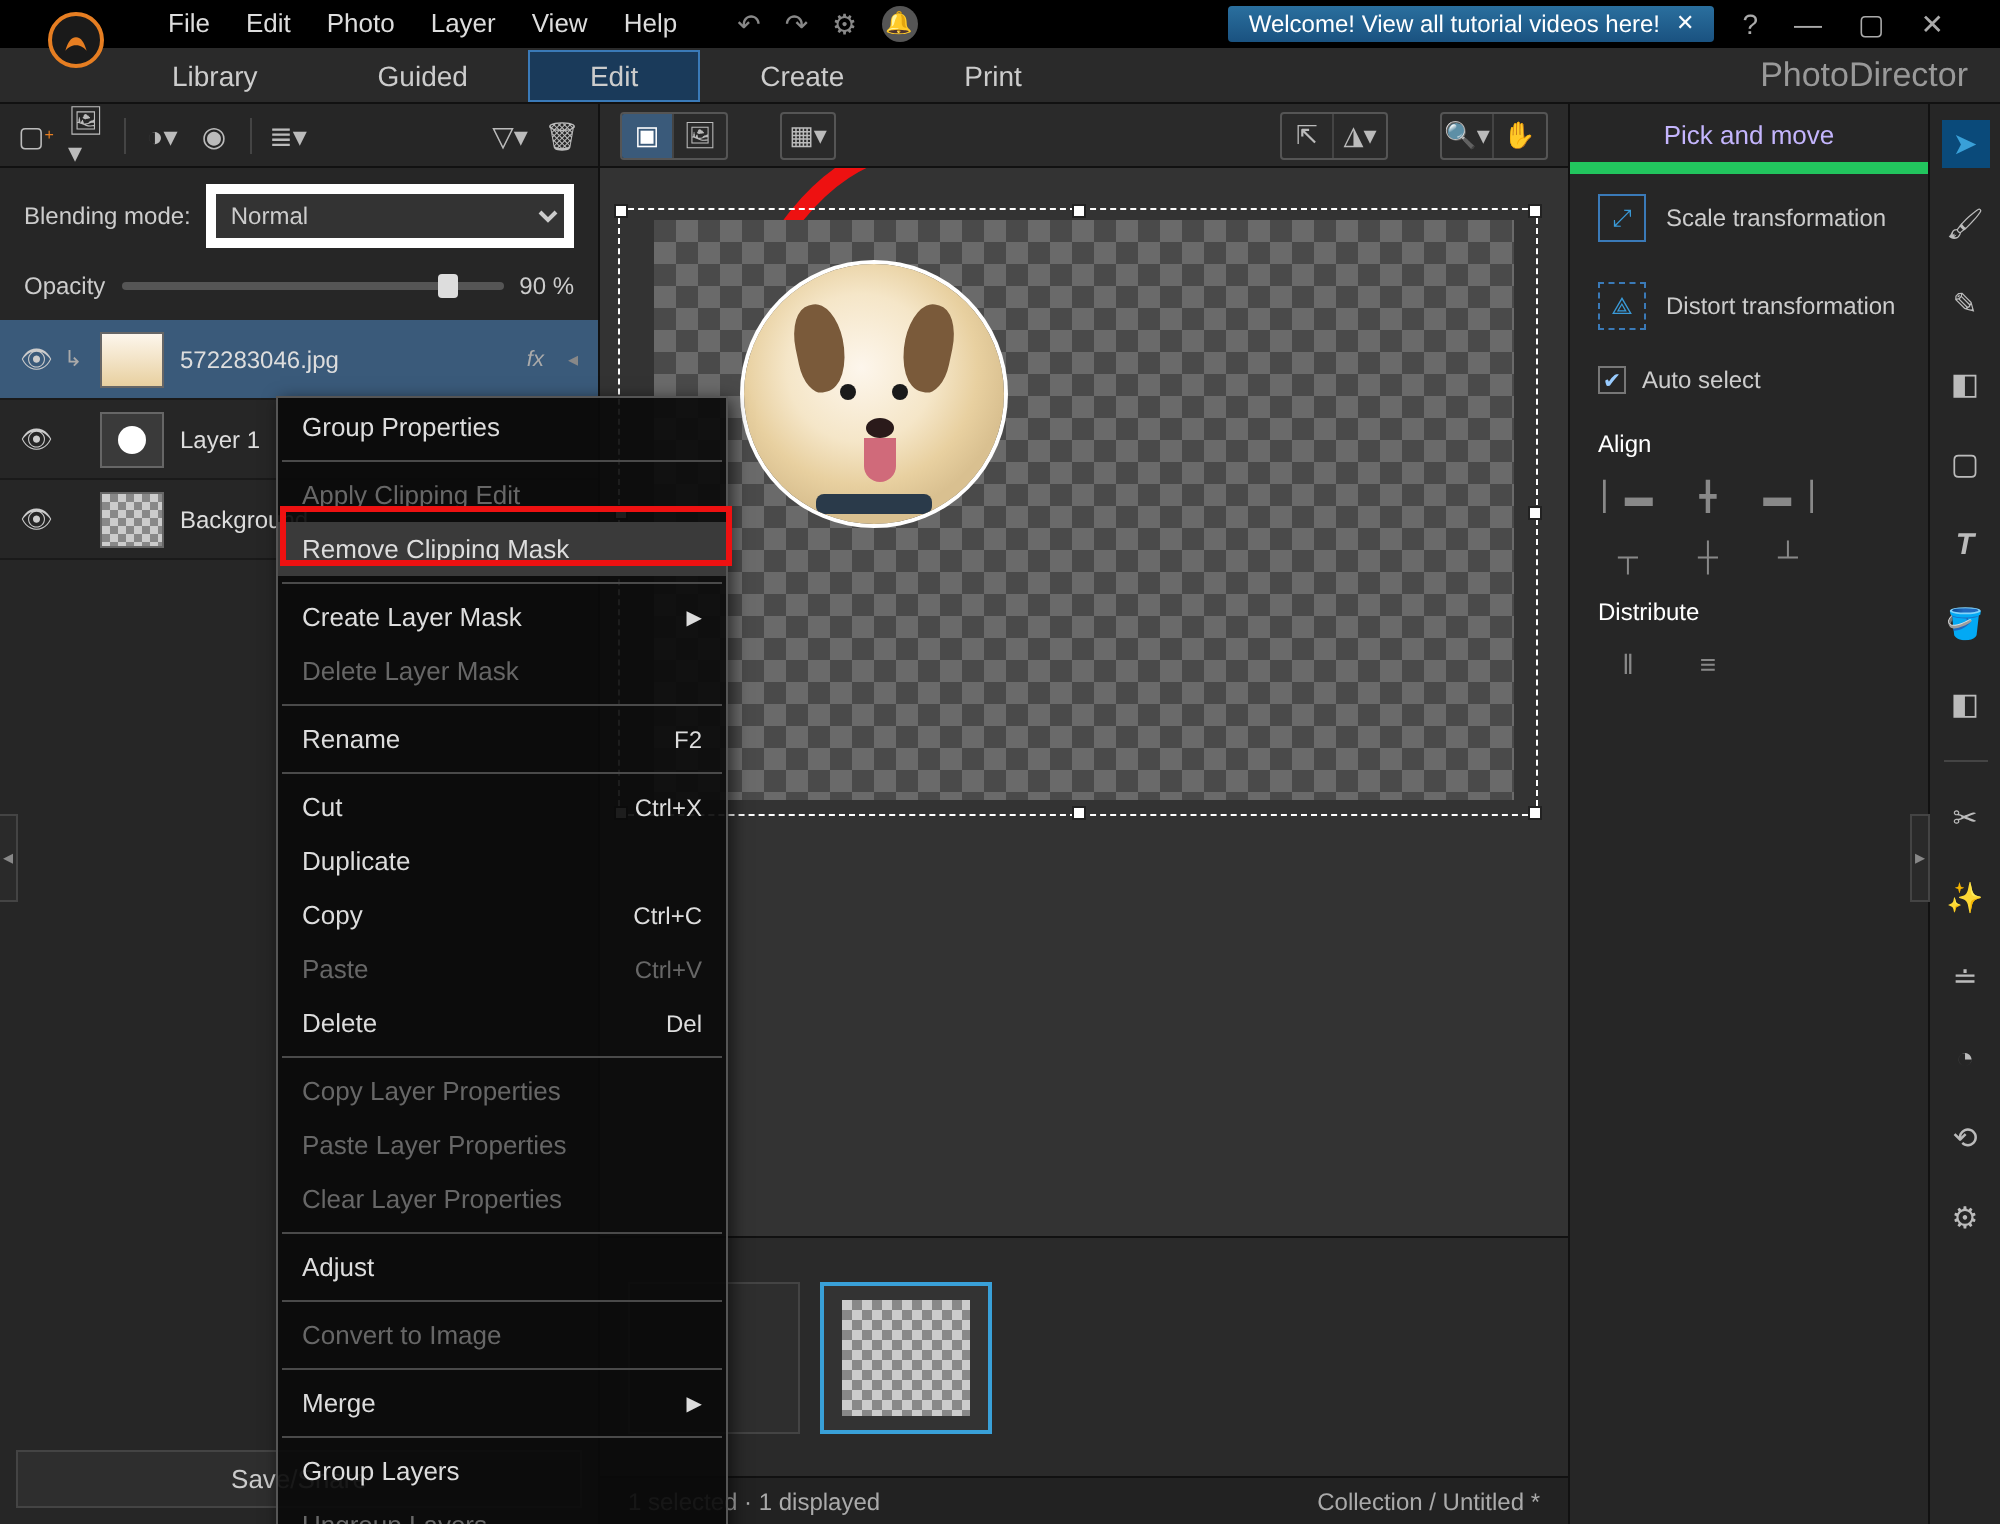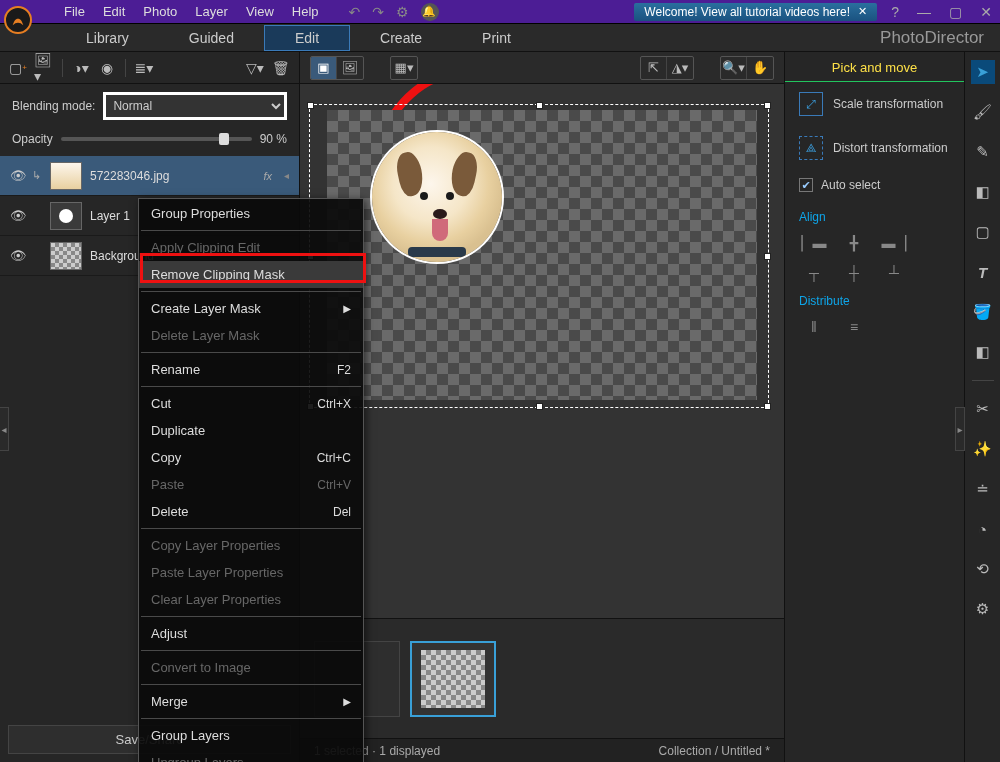--- a/index.html
+++ b/index.html
@@ -1,19 +1,19 @@
 <!DOCTYPE html>
 <html><head>
 <meta charset="utf-8">
 <style>
 * { box-sizing: border-box; margin: 0; padding: 0; font-family: "Segoe UI", Arial, sans-serif; }
 body { width: 1000px; height: 762px; background: #1e1e1e; color: #ccc; font-size: 12px; overflow: hidden; position: relative; }
 
 
-.menubar { height: 24px; background: #4c1d95; display: flex; align-items: center; padding: 0 4px; border-bottom: 1px solid #000; }
+.menubar { height: 24px; background: #000000; display: flex; align-items: center; padding: 0 24px; border-bottom: 1px solid #000; }
 .logo { width: 28px; height: 28px; border: 2px solid #e67e22; border-radius: 50%; display: flex; align-items: center; justify-content: center; margin-right: 12px; position: relative; top: 8px; background:#1a1a1a;}
 .logo svg { width: 16px; height: 16px; fill: #e67e22; }
 .menubar-items { display: flex; gap: 18px; margin-left: 20px;}
 .menubar-items span { cursor: default; font-size: 13px; color: #ddd; }
 .menubar-icons { display: flex; gap: 12px; margin-left: 30px; align-items: center; }
 .menubar-icons span { color: #888; font-size: 14px; cursor: default;}
 .menubar-right { margin-left: auto; display: flex; align-items: center; gap: 10px; }
 .welcome { background: linear-gradient(#2a6f9e,#1a5280); color: #fff; padding: 2px 10px; border-radius: 2px; font-size: 12px; display:flex; align-items:center; gap:8px;justify-content:center;}
 .welcome .x { color:#fff; font-size:11px; cursor:default;}
 .winbtn { color: #aaa; font-size: 14px; padding: 0 4px; cursor:default;}
@@ -32,21 +32,21 @@
 .righttools { width: 36px; background: #262626; border-left: 1px solid #111; display:flex; flex-direction:column; align-items:center; padding-top:8px; gap:16px;}
 
 
 .left-toolbar { height: 32px; display: flex; align-items: center; gap: 6px; padding: 0 8px; border-bottom: 1px solid #111; }
 .ltool { width: 20px; height: 20px; display: flex; align-items: center; justify-content: center; color: #bbb; font-size: 14px;}
 .ltool.sep { border-left: 1px solid #444; height: 18px; width: 1px; margin: 0 2px;}
 .left-toolbar .spacer { flex:1; }
 
 
 .blendrow { display: flex; align-items: center; gap: 8px; padding: 8px 12px; font-size: 12px; }
-.blendrow select { flex:1; background: #333; color: #ccc; border: 3px solid #ffffff; padding: 3px; font-size:12px;}
+.blendrow select { flex:1; background: #333; color: #ccc; border: 5px solid #ffffff; padding: 3px; font-size:12px;}
 .opacityrow { display:flex; align-items:center; gap:8px; padding: 4px 12px 10px; font-size:12px;}
 .slider { flex:1; height:4px; background:#555; position:relative; border-radius:2px;}
 .slider-knob{ position:absolute; right:12%; top:-4px; width:10px; height:12px; background:#ddd; border-radius:2px;}
 
 
 .layers { flex:1; overflow:hidden; }
 .layer { display:flex; align-items:center; gap:8px; padding: 6px 10px; border-bottom:1px solid #1a1a1a; height:40px;}
 .eye { width:14px; color:#ccc; font-size:13px;}
 .arrowin { width:10px; font-size:11px; color:#aaa;}
 .thumb { width:32px; height:28px; border:1px solid #666; background:#fff; display:flex; align-items:center; justify-content:center; overflow:hidden;}
@@ -93,27 +93,27 @@
 .thumbbox { width:86px; height:76px; border:2px solid #39a0d8; background:#333; display:flex; align-items:center; justify-content:center;}
 .thumbbox .mini { width:64px; height:58px; }
 .thumbbox .mini.checker { background-size: 10px 10px; background-position:0 0,0 5px,5px -5px,-5px 0;}
 .thumbghost { width:86px; height:76px; border:1px solid #444; background:#2e2e2e;}
 
 
 .status { height:24px; background:#222; border-top:1px solid #111; display:flex; align-items:center; padding:0 14px; font-size:12px; color:#aaa;}
 .status .mid { margin: 0 auto;}
 
 
-.right-head { padding: 8px 12px 6px; font-size:13px; color:#fde047; text-align:center; border-bottom:1px solid #22c55e;}
+.right-head { padding: 8px 12px 6px; font-size:13px; color:#c4b5fd; text-align:center; border-bottom:6px solid #22c55e;}
 .right-item { display:flex; align-items:center; gap:10px; padding: 10px 14px; font-size:12px; color:#ccc;}
 .right-item .ic { width:24px; height:24px; border:1px solid #3a7ab8; display:flex; align-items:center; justify-content:center; color:#3a9ad8; font-size:12px;}
 .right-item .txt { line-height:1.25;}
 .right-check { display:flex; align-items:center; gap:8px; padding: 8px 14px 12px; font-size:12px;}
 .chk{ width:14px; height:14px; border:1px solid #777; display:flex; align-items:center; justify-content:center; color:#9cf; font-size:11px;}
-.right-sec { padding: 6px 14px 4px; font-size:12px; color:#0ea5e9;}
+.right-sec { padding: 6px 14px 4px; font-size:12px; color:#ffffff;}
 .alignrow { display:flex; gap:18px; padding: 6px 18px;}
 .algn { width:22px; height:18px; display:flex; align-items:center; justify-content:center; color:#888; font-size:14px;}
 
 
 .rtool { width:24px; height:24px; display:flex; align-items:center; justify-content:center; color:#bbb; font-size:15px; cursor:default;}
 .rtool.active { color:#fff; background:#0a4a7a;}
 .rtool.move { color:#39a0d8;}
 
 
 .ctxmenu { position:absolute; left:138px; top:198px; width:226px; background: rgba(10,10,10,0.92); border:1px solid #555; box-shadow: 2px 2px 8px rgba(0,0,0,0.6); z-index:50; padding:1px 0;}

